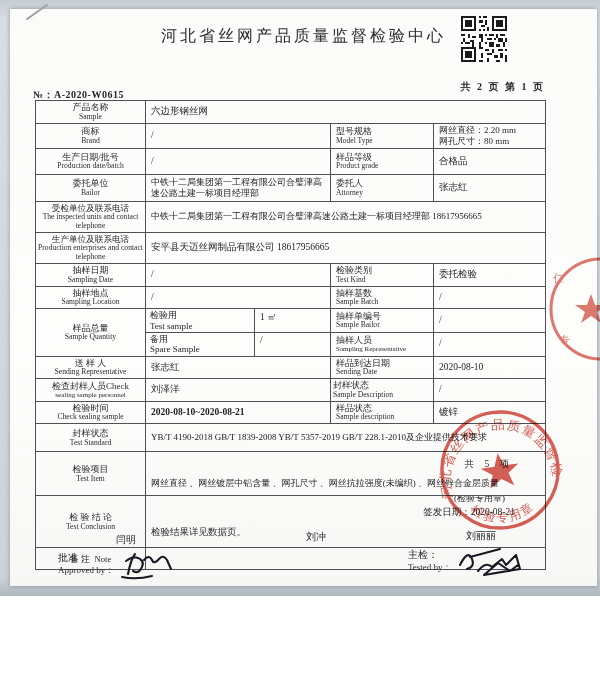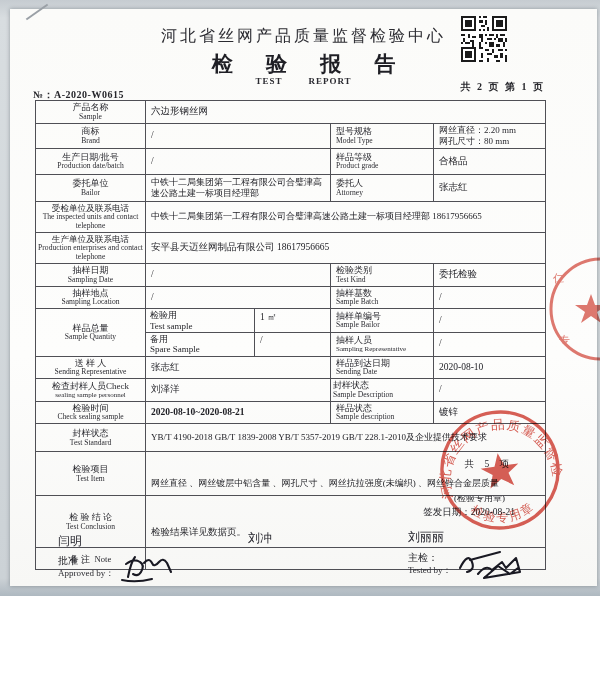--- a/index.html
+++ b/index.html
@@ -45,21 +45,21 @@
     font-size:9px; line-height:1.15; padding:1px 4px; }
   .subsplit .sub-v { flex:1; font-size:9.5px; padding:2px 5px; }
   .cell-rel { position:relative; width:100%; height:100%; }
   .items-count { position:absolute; right:32px; bottom:3px; font-size:9.5px; letter-spacing:4px; }
   .concl-line1 { position:absolute; left:5px; top:4px; font-size:9.5px; }
   .stamp-note { position:absolute; right:40px; bottom:17px; font-size:9px; }
   .issue-date { position:absolute; right:30px; bottom:3px; font-size:9.5px; }
   
   .sig-area { position:absolute; left:0; top:518px; width:587px; height:58px; }
   .sig-block { position:absolute; }
-  .sig-name { font-size:12px; color:#1d1d26; }
+  .sig-name { font-size:10px; color:#1d1d26; margin-left:58px; }
   .sig-row { display:flex; align-items:center; }
   .sig-label { font-size:10px; line-height:1.25; white-space:nowrap; }
   .sig-label .en-line { font-size:9px; }
   .sig-svg { margin-left:4px; }
   .ink { stroke:#191923; stroke-width:2.1; fill:none; stroke-linecap:round; stroke-linejoin:round; }
   
   .stamp-main { position:absolute; left:423px; top:394px; width:134px; height:134px;
     z-index:6; opacity:.78; mix-blend-mode:multiply; pointer-events:none;
     transform:rotate(-8deg); }
   .stamp-edge { position:absolute; right:-52px; top:243px; width:110px; height:115px;
@@ -67,24 +67,20 @@
   .red { fill:#cf3327; }
 </style>
 </head>
 <body>
 
 <div class="photo">
   <div class="page">
     <div class="staple"></div>
 
     <div class="org-title">河北省丝网产品质量监督检验中心</div>
-    <div class="report-title">检 验 报 告</div>
-    <div class="report-title-en">
-      <span>TEST</span><span class="gap"></span><span>REPORT</span>
-    </div>
 
     <svg class="qr" viewBox="0 0 21 21" shape-rendering="crispEdges">
       <rect x="0" y="0" width="21" height="21" fill="#fff"></rect>
       <g fill="#1b1b1b">
         <rect x="0" y="0" width="7" height="7"></rect>
           <rect x="14" y="0" width="7" height="7"></rect>
           <rect x="0" y="14" width="7" height="7"></rect>
         <rect x="1" y="1" width="5" height="5" fill="#fff"></rect>
           <rect x="15" y="1" width="5" height="5" fill="#fff"></rect>
           <rect x="1" y="15" width="5" height="5" fill="#fff"></rect>

